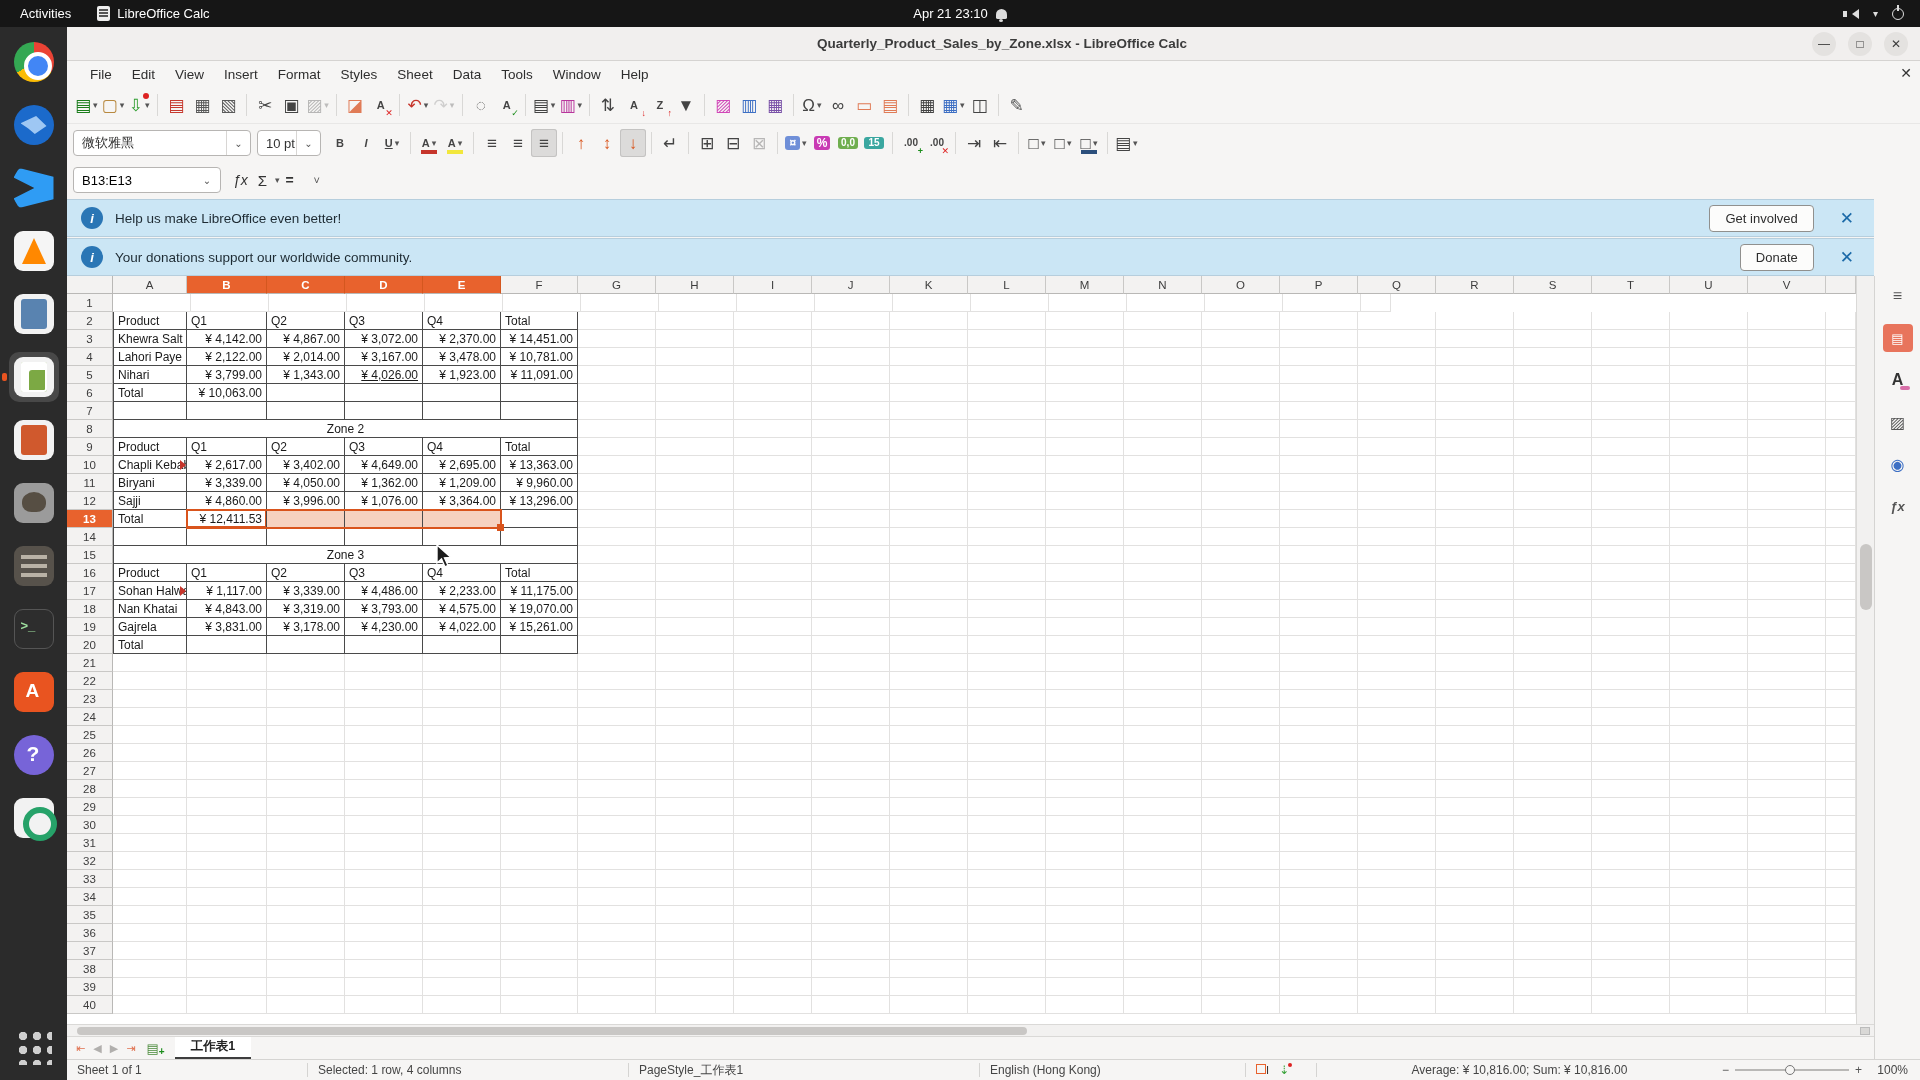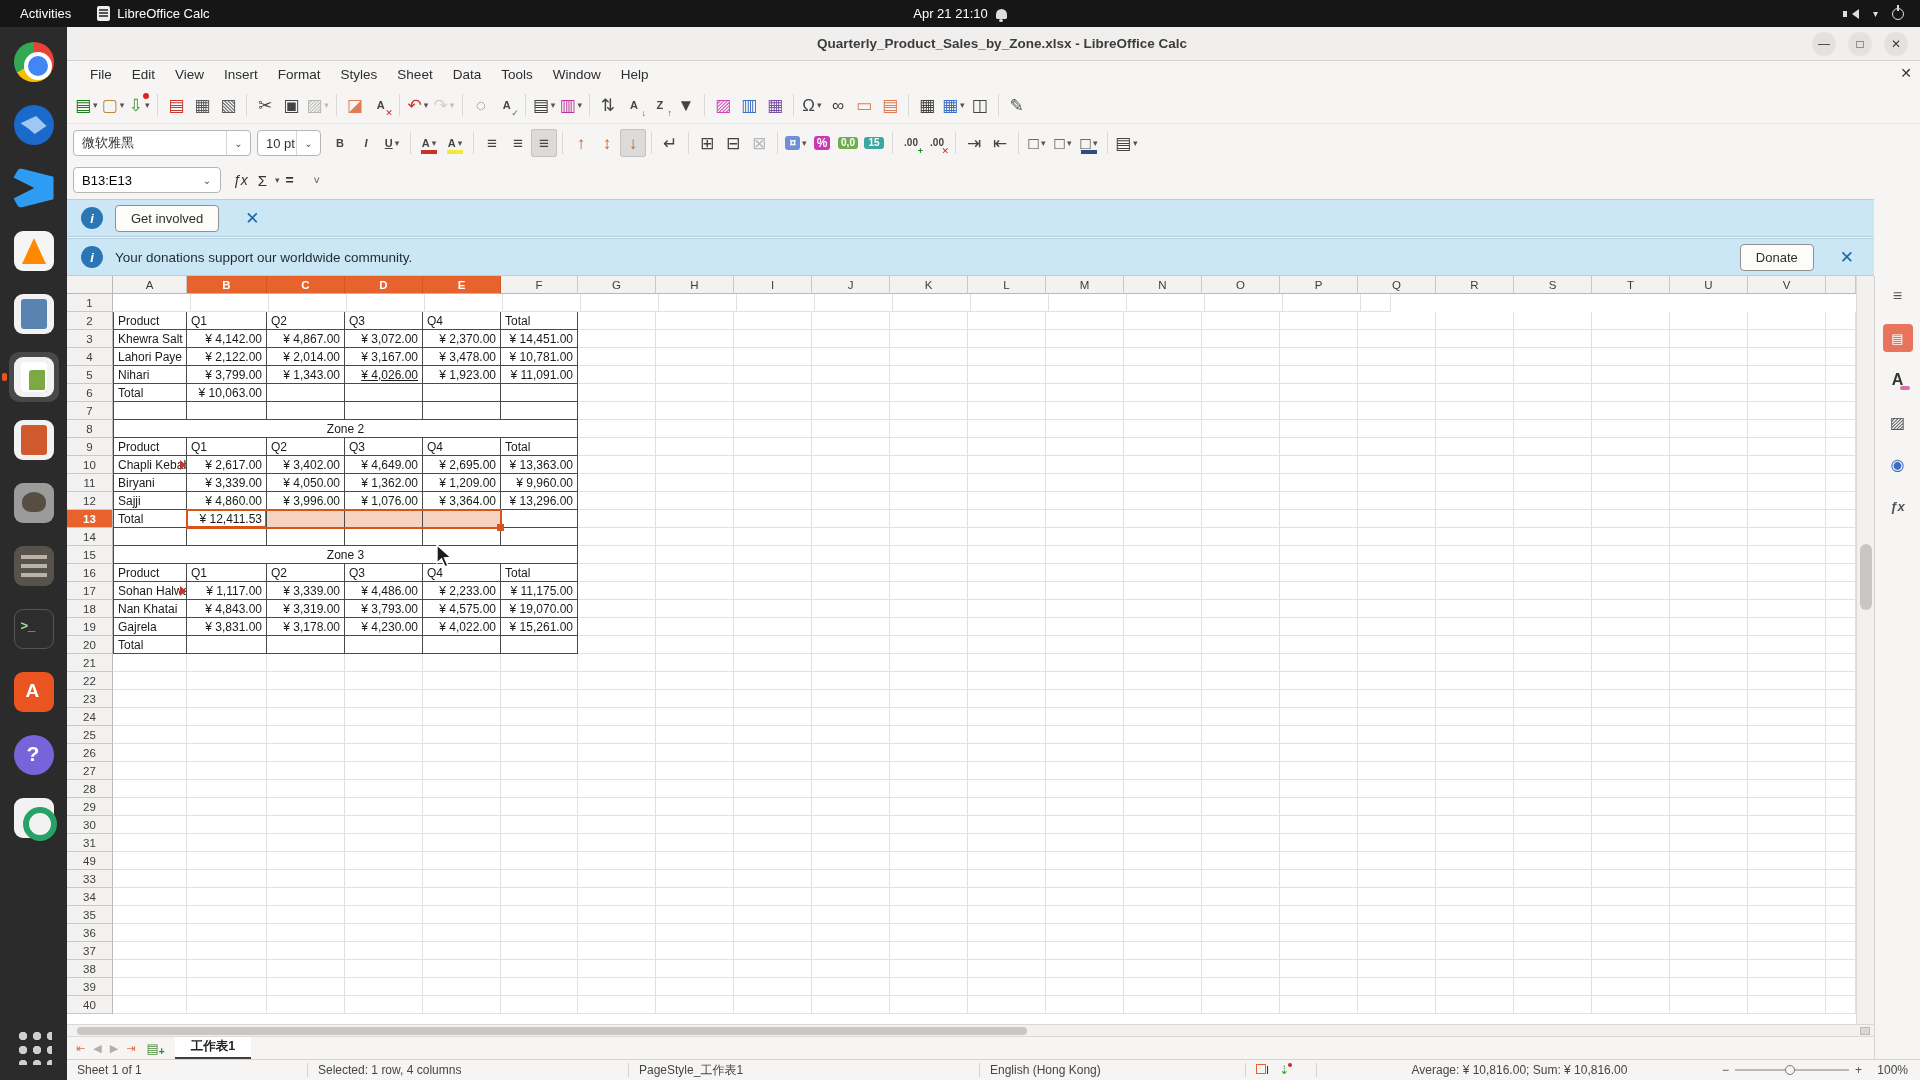--- a/index.html
+++ b/index.html
@@ -199,21 +199,21 @@
 
   <div class="topbar">
     <div class="tb-left">
       <span>Activities</span>
       <span class="tb-app">
         <span class="tb-appicon"></span>
         <span>LibreOffice Calc</span>
       </span>
     </div>
     <div class="tb-center">
-      <span>Apr 21 21:10</span>
+      <span>Apr 21 23:10</span>
       <span class="bell"></span>
     </div>
     <div class="tb-right">
       <span class="spk"></span>
       <span class="chev">▾</span>
       <span class="pwr"></span>
     </div>
   </div>
 
   <div class="dock">
@@ -537,20 +537,21 @@
         <span class="fbtn">ƒx</span>
         <span class="fbtn sum">Σ</span>
         <span class="dd">▾</span>
         <span class="fbtn eq">=</span>
       </div>
       <span class="fexpand">˅</span>
     </div>
 
     <div class="notif">
       <span class="ninfo">i</span>
+      <span class="ntext">Help us make LibreOffice even better!</span>
       <span class="nbtn">Get involved</span>
       <span class="nclose">✕</span>
     </div>
     <div class="notif">
       <span class="ninfo">i</span>
       <span class="ntext">Your donations support our worldwide community.</span>
       <span class="nbtn">Donate</span>
       <span class="nclose">✕</span>
     </div>
 
@@ -1368,21 +1369,21 @@
                 <div class="g-c" style="width: 78px;"></div>
                 <div class="g-c" style="width: 78px;"></div>
                 <div class="g-c" style="width: 78px;"></div>
                 <div class="g-c" style="width: 78px;"></div>
                 <div class="g-c" style="width: 78px;"></div>
                 <div class="g-c" style="width: 78px;"></div>
                 <div class="g-c" style="width: 78px;"></div>
                 <div class="g-c" style="width: 30px;"></div>
               </div>
               <div class="g-row">
-                <div class="g-rh">49</div>
+                <div class="g-rh">32</div>
                 <div class="g-c" style="width: 74px;"></div>
                 <div class="g-c" style="width: 80px;"></div>
                 <div class="g-c" style="width: 78px;"></div>
                 <div class="g-c" style="width: 78px;"></div>
                 <div class="g-c" style="width: 78px;"></div>
                 <div class="g-c" style="width: 77px;"></div>
                 <div class="g-c" style="width: 78px;"></div>
                 <div class="g-c" style="width: 78px;"></div>
                 <div class="g-c" style="width: 78px;"></div>
                 <div class="g-c" style="width: 78px;"></div>

